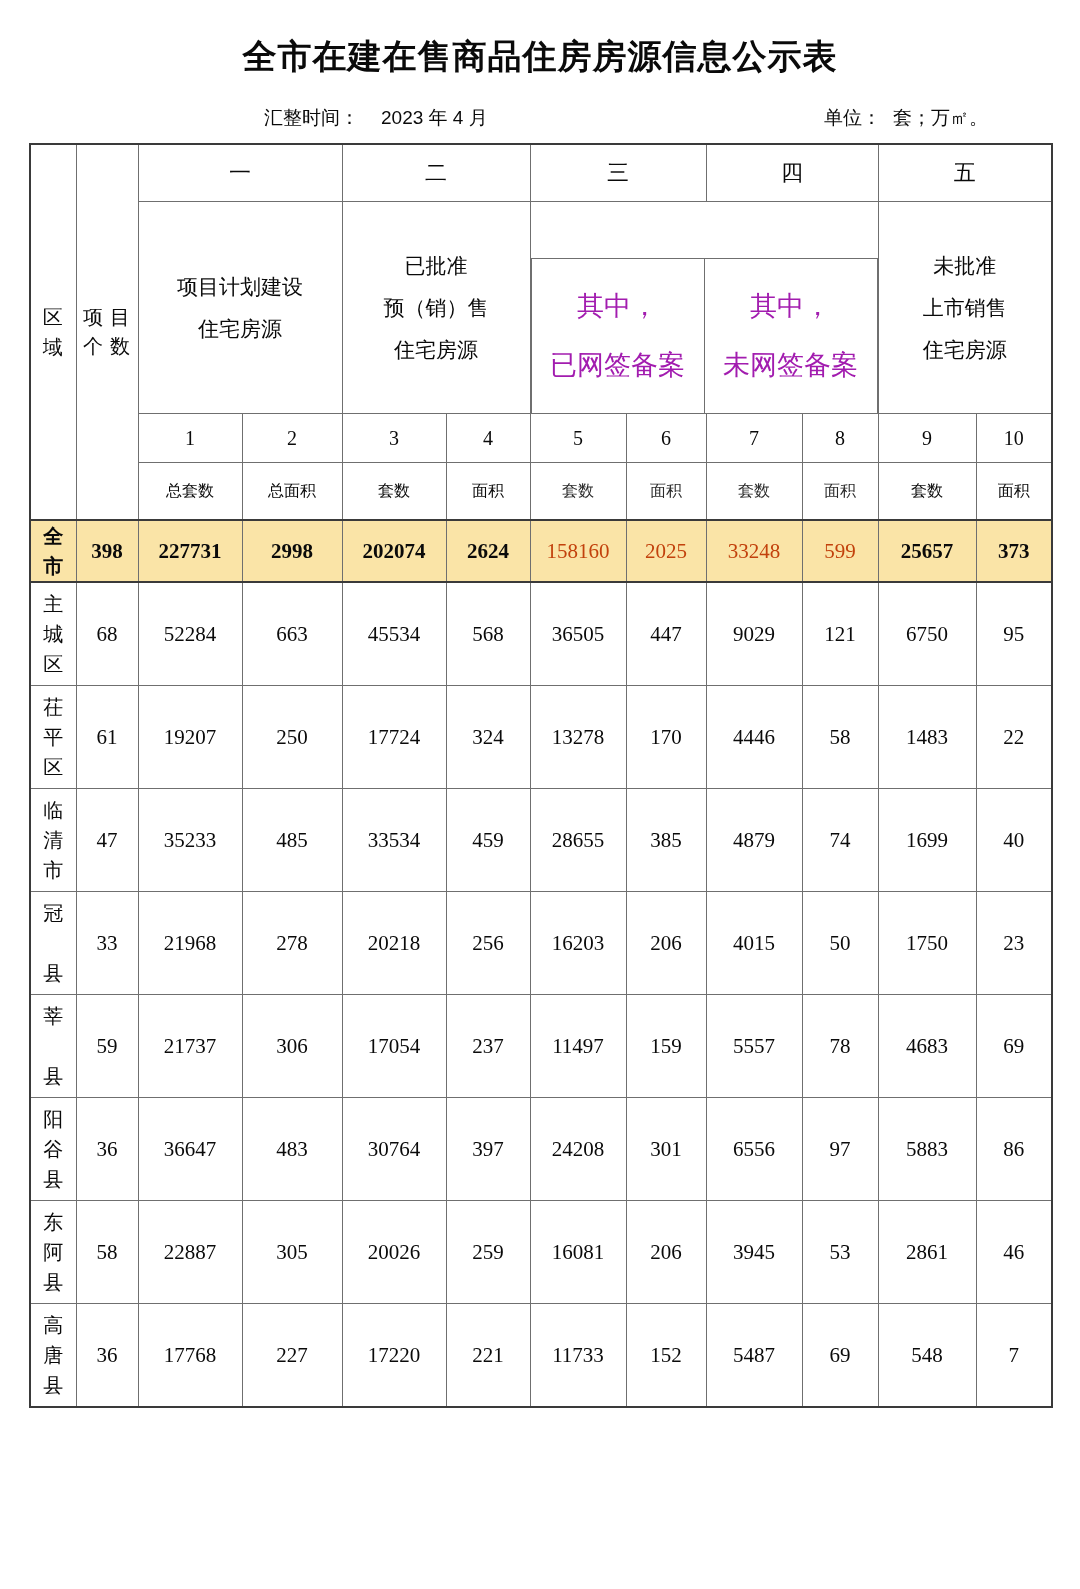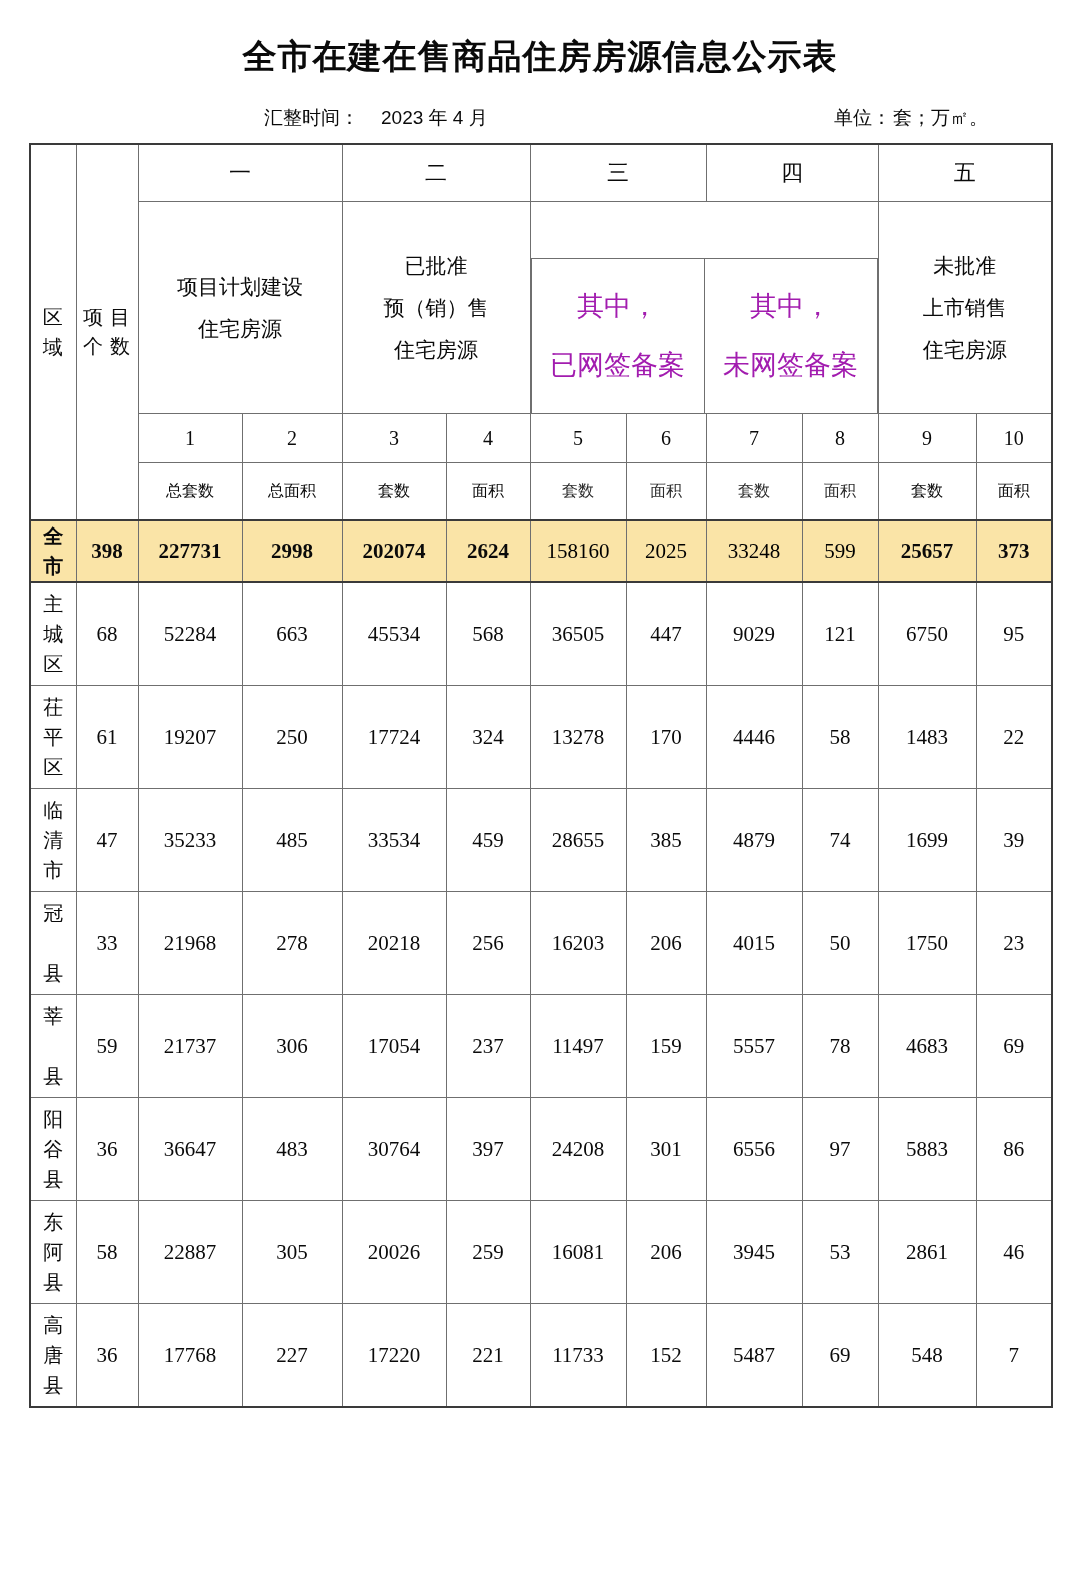--- a/index.html
+++ b/index.html
@@ -48,21 +48,21 @@
     white-space: nowrap;
     margin-left: 42px;
   }
   .meta-left .m-label { margin-right: 22px; }
   .meta-right {
     position: absolute;
     right: 92px;
     top: 6px;
     white-space: nowrap;
   }
-  .meta-right .m-sep { margin-left: 2px; }
+  .meta-right .m-sep { margin-left: 12px; }
 
   
   .tbl-wrap {
     margin: 0 auto;
     width: 1022px;
   }
   table.main {
     border-collapse: collapse;
     table-layout: fixed;
     width: 1022px;
@@ -138,21 +138,21 @@
     text-align: right;
   }
   td.num.light { color: #3b3b3b; }
 
   tr.total > td {
     background: #fae4a7;
     font-weight: bold;
   }
   tr.total > td.num.light {
     font-weight: normal;
-    color: #000000;
+    color: #c2410c;
   }
   tr.total > td.region {
     font-weight: bold;
     text-align: center;
     padding-right: 0;
   }
   tr.total {
     border-top: 2px solid #3a3a3a;
   }
   tr.total > td { border-top: 2px solid #3a3a3a; border-bottom: 2px solid #3a3a3a; }
@@ -369,21 +369,21 @@
             <td class="num">47</td>
             <td class="num">35233</td>
             <td class="num">485</td>
             <td class="num">33534</td>
             <td class="num">459</td>
             <td class="num">28655</td>
             <td class="num">385</td>
             <td class="num">4879</td>
             <td class="num">74</td>
             <td class="num">1699</td>
-            <td class="num">39</td>
+            <td class="num">40</td>
           </tr>
           <tr class="data">
             <td class="region">
               <span>冠</span>
               <span>&nbsp;</span>
               <span>县</span>
             </td>
             <td class="num">33</td>
             <td class="num">21968</td>
             <td class="num">278</td>

